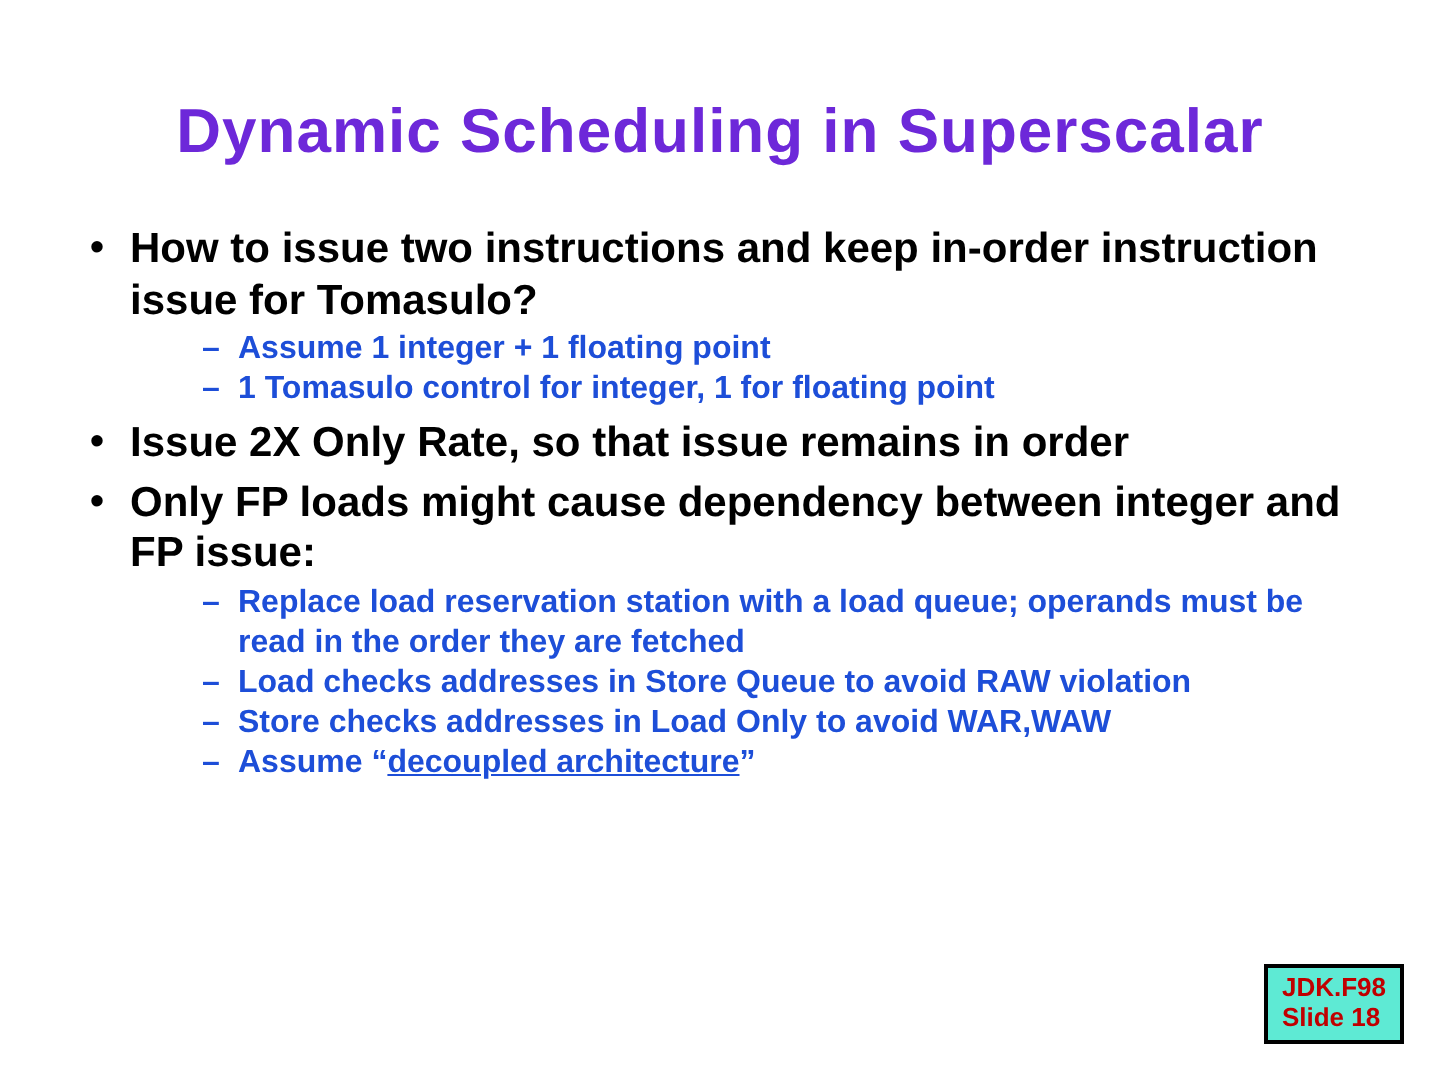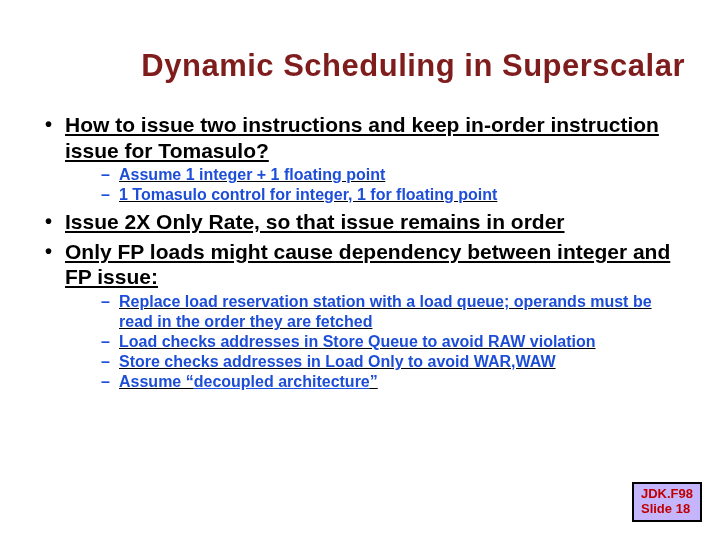--- a/index.html
+++ b/index.html
@@ -1,26 +1,26 @@
 <!DOCTYPE html>
 <html><head>
 <meta charset="utf-8">
 <style>
   * { margin: 0; padding: 0; box-sizing: border-box; }
   html, body { width: 720px; height: 540px; background: #fff; font-family: "Comic Sans MS", "Comic Sans", cursive, sans-serif; }
   .slide { position: relative; width: 720px; height: 540px; padding: 48px 35px 0 35px; }
-  .title { color: #7f1d1d; font-weight: bold; font-size: 31px; text-align: right; margin-bottom: 28px; letter-spacing: 0.5px; }
+  .title { color: #6d28d9; font-weight: bold; font-size: 31px; text-align: center; margin-bottom: 28px; letter-spacing: 0.5px; }
   ul.b1 { list-style: none; padding-left: 0; }
-  ul.b1 > li { position: relative; padding-left: 30px; color: #000; font-size: 21px; font-weight: bold; margin-bottom: 4px; line-height: 1.22; text-decoration: underline; }
+  ul.b1 > li { position: relative; padding-left: 30px; color: #000; font-size: 21px; font-weight: bold; margin-bottom: 4px; line-height: 1.22; }
   ul.b1 > li::before { content: "•"; position: absolute; left: 10px; top: 0; font-size: 20px; }
   ul.b2 { list-style: none; padding-left: 0; margin-top: 2px; margin-bottom: 2px; }
   ul.b2 > li { position: relative; padding-left: 54px; color: #1d4ed8; font-size: 16px; font-weight: bold; line-height: 1.25; margin-bottom: 0; }
   ul.b2 > li::before { content: "–"; position: absolute; left: 36px; top: 0; }
   .under { text-decoration: underline; }
-  .footer { position: absolute; right: 18px; bottom: 18px; border: 2px solid #000; padding: 3px 7px 3px 7px; color: #c00000; font-size: 13px; font-weight: bold; line-height: 1.15; text-align: left; background: #c4b5fd; }
+  .footer { position: absolute; right: 18px; bottom: 18px; border: 2px solid #000; padding: 3px 7px 3px 7px; color: #c00000; font-size: 13px; font-weight: bold; line-height: 1.15; text-align: left; background: #5eead4; }
 </style>
 </head>
 <body>
 
 <div class="slide">
   <div class="title">Dynamic Scheduling in Superscalar</div>
 
   <ul class="b1">
     <li>
       <span>How to issue two instructions and keep in-order instruction issue for Tomasulo?</span>

